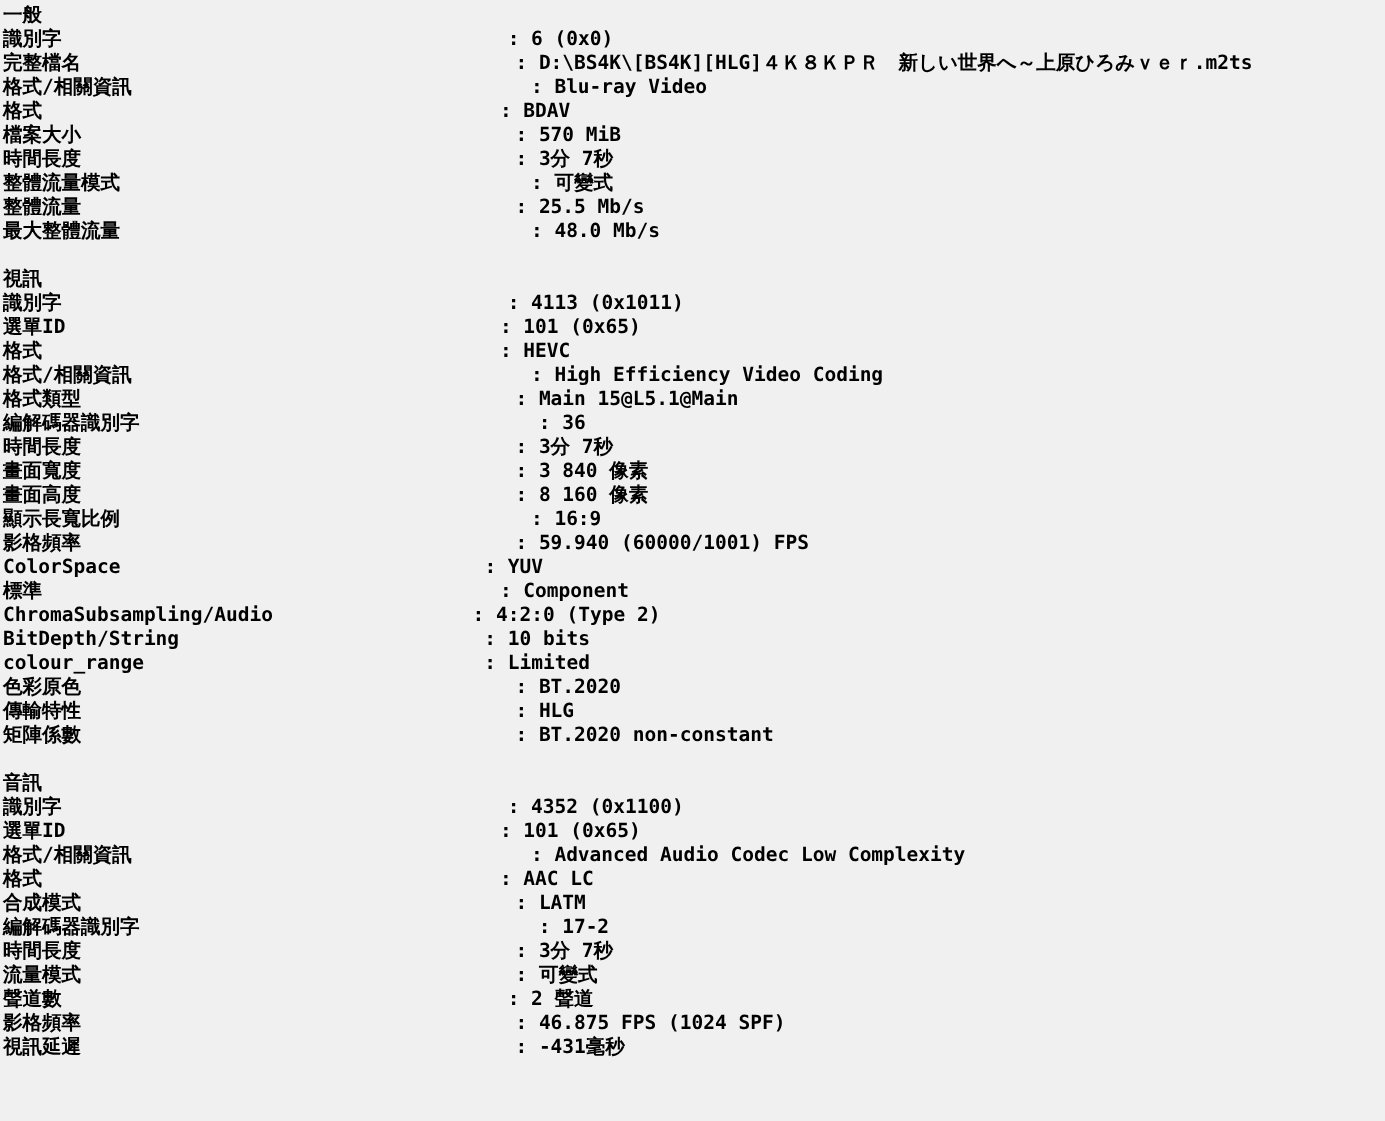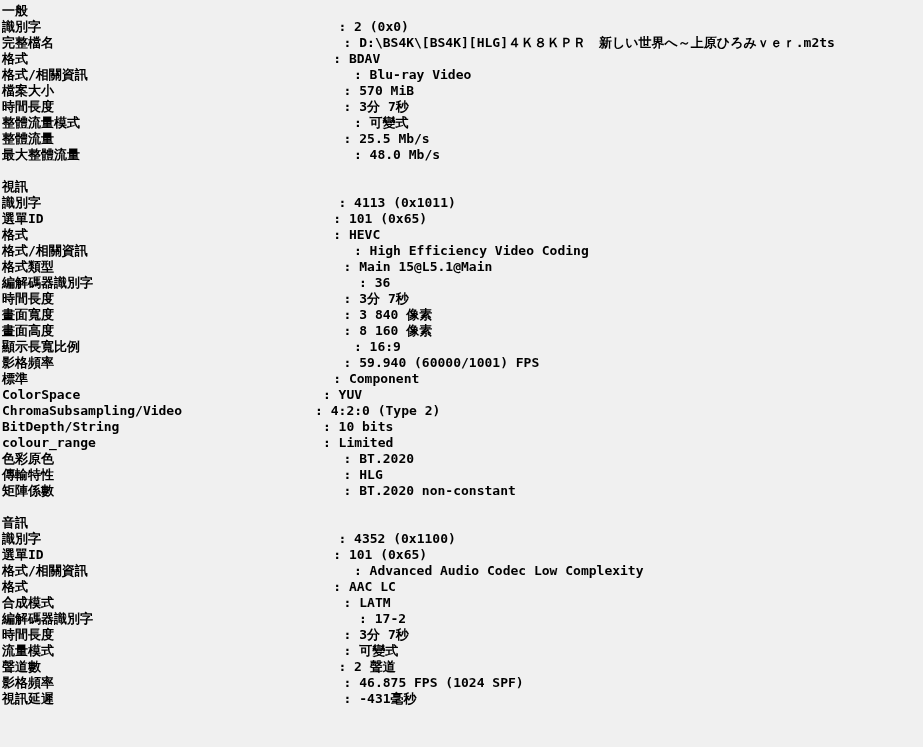--- a/index.html
+++ b/index.html
@@ -29,46 +29,46 @@
   }
   .section-title { letter-spacing: 0; }
   .lbl, .pad, .sep, .val { white-space: pre; }
 </style>
 </head>
 <body>
 
 <div class="report">
     <div class="section">
       <div class="line section-title">一般</div>
-      <div class="line row"><span class="lbl">識別字</span><span class="pad">                                      </span><span class="sep">: </span><span class="val">2 (0x0)</span></div>
+      <div class="line row"><span class="lbl">識別字</span><span class="pad">                                      </span><span class="sep">: </span><span class="val">6 (0x0)</span></div>
       <div class="line row"><span class="lbl">完整檔名</span><span class="pad">                                     </span><span class="sep">: </span><span class="val">D:\BS4K\[BS4K][HLG]４Ｋ８ＫＰＲ　新しい世界へ～上原ひろみｖｅｒ.m2ts</span></div>
+      <div class="line row"><span class="lbl">格式/相關資訊</span><span class="pad">                                  </span><span class="sep">: </span><span class="val">Blu-ray Video</span></div>
       <div class="line row"><span class="lbl">格式</span><span class="pad">                                       </span><span class="sep">: </span><span class="val">BDAV</span></div>
-      <div class="line row"><span class="lbl">格式/相關資訊</span><span class="pad">                                  </span><span class="sep">: </span><span class="val">Blu-ray Video</span></div>
       <div class="line row"><span class="lbl">檔案大小</span><span class="pad">                                     </span><span class="sep">: </span><span class="val">570 MiB</span></div>
       <div class="line row"><span class="lbl">時間長度</span><span class="pad">                                     </span><span class="sep">: </span><span class="val">3分 7秒</span></div>
       <div class="line row"><span class="lbl">整體流量模式</span><span class="pad">                                   </span><span class="sep">: </span><span class="val">可變式</span></div>
       <div class="line row"><span class="lbl">整體流量</span><span class="pad">                                     </span><span class="sep">: </span><span class="val">25.5 Mb/s</span></div>
       <div class="line row"><span class="lbl">最大整體流量</span><span class="pad">                                   </span><span class="sep">: </span><span class="val">48.0 Mb/s</span></div>
     </div>
     <div class="section">
       <div class="line section-title">視訊</div>
       <div class="line row"><span class="lbl">識別字</span><span class="pad">                                      </span><span class="sep">: </span><span class="val">4113 (0x1011)</span></div>
       <div class="line row"><span class="lbl">選單ID</span><span class="pad">                                     </span><span class="sep">: </span><span class="val">101 (0x65)</span></div>
       <div class="line row"><span class="lbl">格式</span><span class="pad">                                       </span><span class="sep">: </span><span class="val">HEVC</span></div>
       <div class="line row"><span class="lbl">格式/相關資訊</span><span class="pad">                                  </span><span class="sep">: </span><span class="val">High Efficiency Video Coding</span></div>
       <div class="line row"><span class="lbl">格式類型</span><span class="pad">                                     </span><span class="sep">: </span><span class="val">Main 15@L5.1@Main</span></div>
       <div class="line row"><span class="lbl">編解碼器識別字</span><span class="pad">                                  </span><span class="sep">: </span><span class="val">36</span></div>
       <div class="line row"><span class="lbl">時間長度</span><span class="pad">                                     </span><span class="sep">: </span><span class="val">3分 7秒</span></div>
       <div class="line row"><span class="lbl">畫面寬度</span><span class="pad">                                     </span><span class="sep">: </span><span class="val">3 840 像素</span></div>
       <div class="line row"><span class="lbl">畫面高度</span><span class="pad">                                     </span><span class="sep">: </span><span class="val">8 160 像素</span></div>
       <div class="line row"><span class="lbl">顯示長寬比例</span><span class="pad">                                   </span><span class="sep">: </span><span class="val">16:9</span></div>
       <div class="line row"><span class="lbl">影格頻率</span><span class="pad">                                     </span><span class="sep">: </span><span class="val">59.940 (60000/1001) FPS</span></div>
+      <div class="line row"><span class="lbl">ColorSpace</span><span class="pad">                               </span><span class="sep">: </span><span class="val">YUV</span></div>
       <div class="line row"><span class="lbl">標準</span><span class="pad">                                       </span><span class="sep">: </span><span class="val">Component</span></div>
-      <div class="line row"><span class="lbl">ColorSpace</span><span class="pad">                               </span><span class="sep">: </span><span class="val">YUV</span></div>
-      <div class="line row"><span class="lbl">ChromaSubsampling/Video</span><span class="pad">                 </span><span class="sep">: </span><span class="val">4:2:0 (Type 2)</span></div>
+      <div class="line row"><span class="lbl">ChromaSubsampling/Audio</span><span class="pad">                 </span><span class="sep">: </span><span class="val">4:2:0 (Type 2)</span></div>
       <div class="line row"><span class="lbl">BitDepth/String</span><span class="pad">                          </span><span class="sep">: </span><span class="val">10 bits</span></div>
       <div class="line row"><span class="lbl">colour_range</span><span class="pad">                             </span><span class="sep">: </span><span class="val">Limited</span></div>
       <div class="line row"><span class="lbl">色彩原色</span><span class="pad">                                     </span><span class="sep">: </span><span class="val">BT.2020</span></div>
       <div class="line row"><span class="lbl">傳輸特性</span><span class="pad">                                     </span><span class="sep">: </span><span class="val">HLG</span></div>
       <div class="line row"><span class="lbl">矩陣係數</span><span class="pad">                                     </span><span class="sep">: </span><span class="val">BT.2020 non-constant</span></div>
     </div>
     <div class="section">
       <div class="line section-title">音訊</div>
       <div class="line row"><span class="lbl">識別字</span><span class="pad">                                      </span><span class="sep">: </span><span class="val">4352 (0x1100)</span></div>
       <div class="line row"><span class="lbl">選單ID</span><span class="pad">                                     </span><span class="sep">: </span><span class="val">101 (0x65)</span></div>

